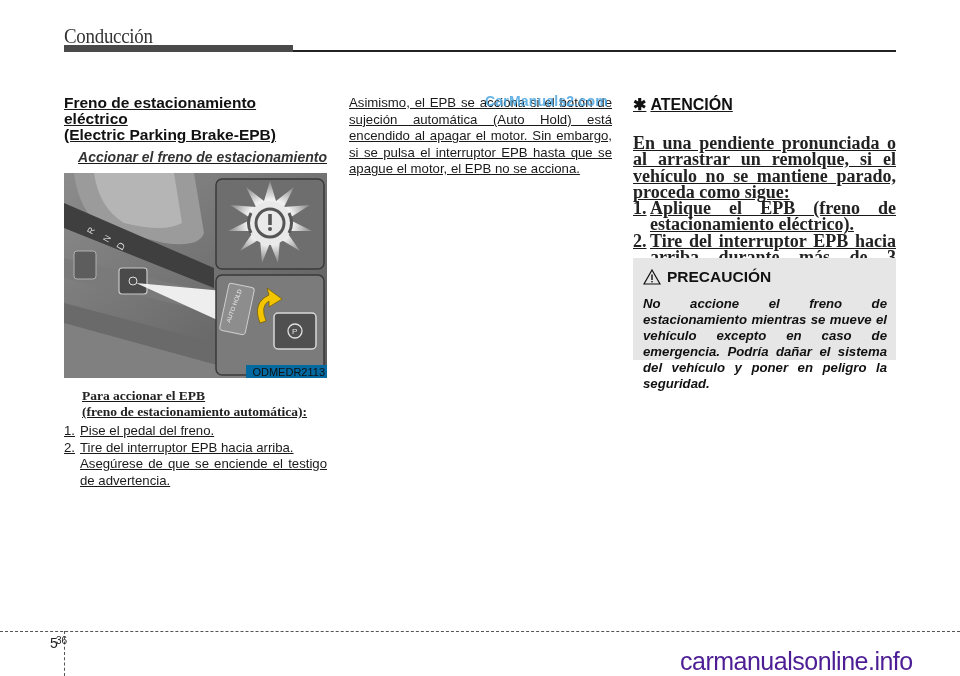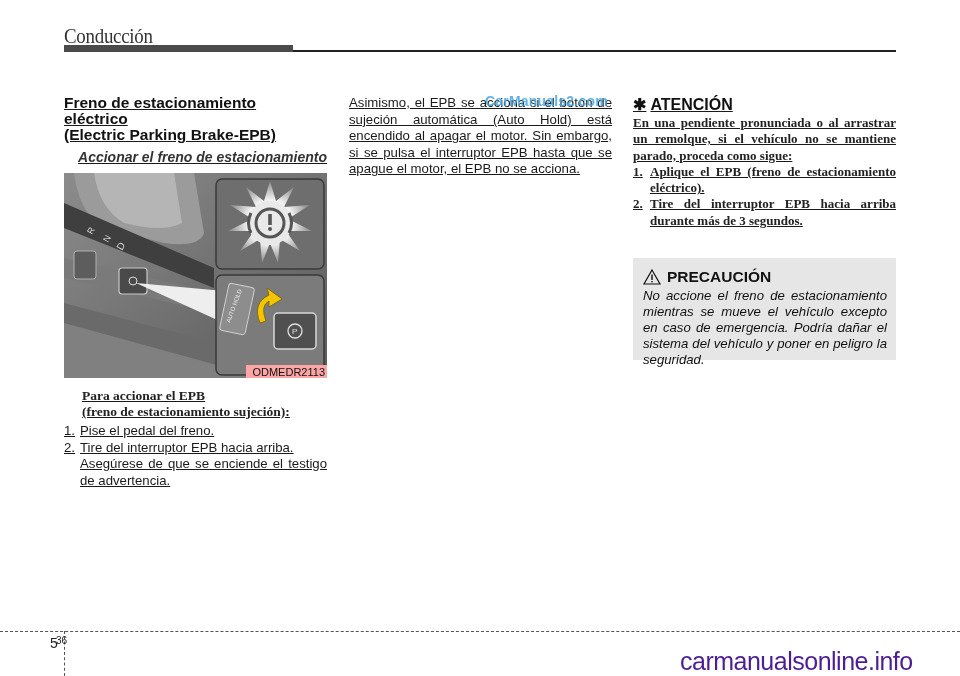--- a/index.html
+++ b/index.html
@@ -17,39 +17,39 @@
     .col { position: absolute; text-decoration: underline; }
     .col-left { left: 64px; top: 95px; width: 263px; }
     .col-mid { left: 349px; top: 95px; width: 263px; }
     .col-right { left: 633px; top: 95px; width: 263px; }
 
     .h-main { font-weight: bold; font-size: 15.5px; line-height: 16px; color: #111; }
     .h-sub { font-weight: bold; font-style: italic; font-size: 14px; color: #333; margin-top: 6px; text-align: right; }
 
     .figure { position: relative; width: 263px; height: 205px; margin-top: 8px; background: #6d6d6d; overflow: hidden; }
     .figure svg { display: block; }
-    .fig-code { position: absolute; right: 0; bottom: 0; background: #fca5a5; font-size: 11px; padding: 1px 2px 0 6px; color: #111; }
+    .fig-code { position: absolute; right: 0; bottom: 0; background: #0369a1; font-size: 11px; padding: 1px 2px 0 6px; color: #111; }
 
     .serif-bold { font-family: "Liberation Serif", serif; font-weight: bold; font-size: 13.5px; line-height: 16px; color: #222; }
     .body-text { font-size: 13.2px; line-height: 16.5px; color: #1a1a1a; }
     .step { display: flex; }
     .step .num { width: 16px; flex: none; }
     .indent { padding-left: 16px; text-align: justify; text-align-last: left; }
     .justify { text-align: justify; }
 
     .watermark-inline { position: absolute; left: 136px; top: -2px; color: #4aa6e0; font-size: 14px; font-weight: bold; opacity: 0.85; letter-spacing: 0.2px; }
 
     .attn-title { font-weight: bold; font-size: 16px; color: #111; display: flex; align-items: center; gap: 4px; }
-    .attn-body { font-family: "Liberation Serif", serif; font-weight: bold; font-size: 13px; line-height: 16.3px; color: #222; margin-top: 1px; text-align: justify; }
+    .attn-body { font-family: "Liberation Serif", serif; font-weight: bold; font-size: 18px; line-height: 16.3px; color: #222; margin-top: 21px; text-align: justify; }
     .attn-step { display: flex; }
     .attn-step .num { width: 17px; flex: none; }
 
     .caution-box { position: absolute; left: 633px; top: 258px; width: 263px; height: 102px; background: #e6e6e6; padding: 10px 9px 0 10px; }
     .caution-title { display: flex; align-items: center; gap: 6px; font-size: 15.5px; font-weight: bold; color: #111; }
-    .caution-body { font-weight: normal; font-style: italic; font-size: 13.2px; line-height: 16px; color: #111; margin-top: 2px; text-align: justify; text-align-last: left; }
+    .caution-body { font-weight: bold; font-style: italic; font-size: 13.2px; line-height: 16px; color: #111; margin-top: 10px; text-align: justify; text-align-last: left; }
 
     .footer-dash-h { position: absolute; left: 0; top: 631px; width: 960px; height: 0; border-top: 1.5px dashed #555; }
     .footer-dash-v { position: absolute; left: 64px; top: 631px; width: 0; height: 45px; border-left: 1.5px dashed #555; }
     .page-sec { position: absolute; left: 50px; top: 635px; font-size: 14px; color: #222; }
     .page-num { position: absolute; left: 56px; top: 635px; font-size: 10px; color: #222; }
     .site-watermark { position: absolute; left: 680px; top: 647px; font-size: 25px; color: #4c1d95; letter-spacing: -0.5px; }
   </style>
 </head>
 <body>
 
@@ -119,21 +119,21 @@
         <circle cx="231" cy="158" r="7" fill="none" stroke="#e0e0e0" stroke-width="1.3"></circle>
         <text x="228" y="161" font-size="8" fill="#e0e0e0" font-family="Liberation Sans, sans-serif">P</text>
         <path d="M196 150 Q188 130 205 122 L203 115 L218 126 L205 134 L205 128 Q196 133 202 148 Z" fill="#f2c500" stroke="#7a6100" stroke-width="0.8"></path>
       </g>
     </svg>
     <div class="fig-code">ODMEDR2113</div>
   </div>
 
   <div class="serif-bold" style="margin-top:10px;margin-left:18px;">
     <div>Para accionar el EPB</div>
-    <div>(freno de estacionamiento sujeción):</div>
+    <div>(freno de estacionamiento automática):</div>
   </div>
   <div class="body-text" style="margin-top:3px;">
     <div class="step">
       <span class="num">1.</span>
       <span>Pise el pedal del freno.</span>
     </div>
     <div class="step">
       <span class="num">2.</span>
       <span>Tire del interruptor EPB hacia arriba.</span>
     </div>

